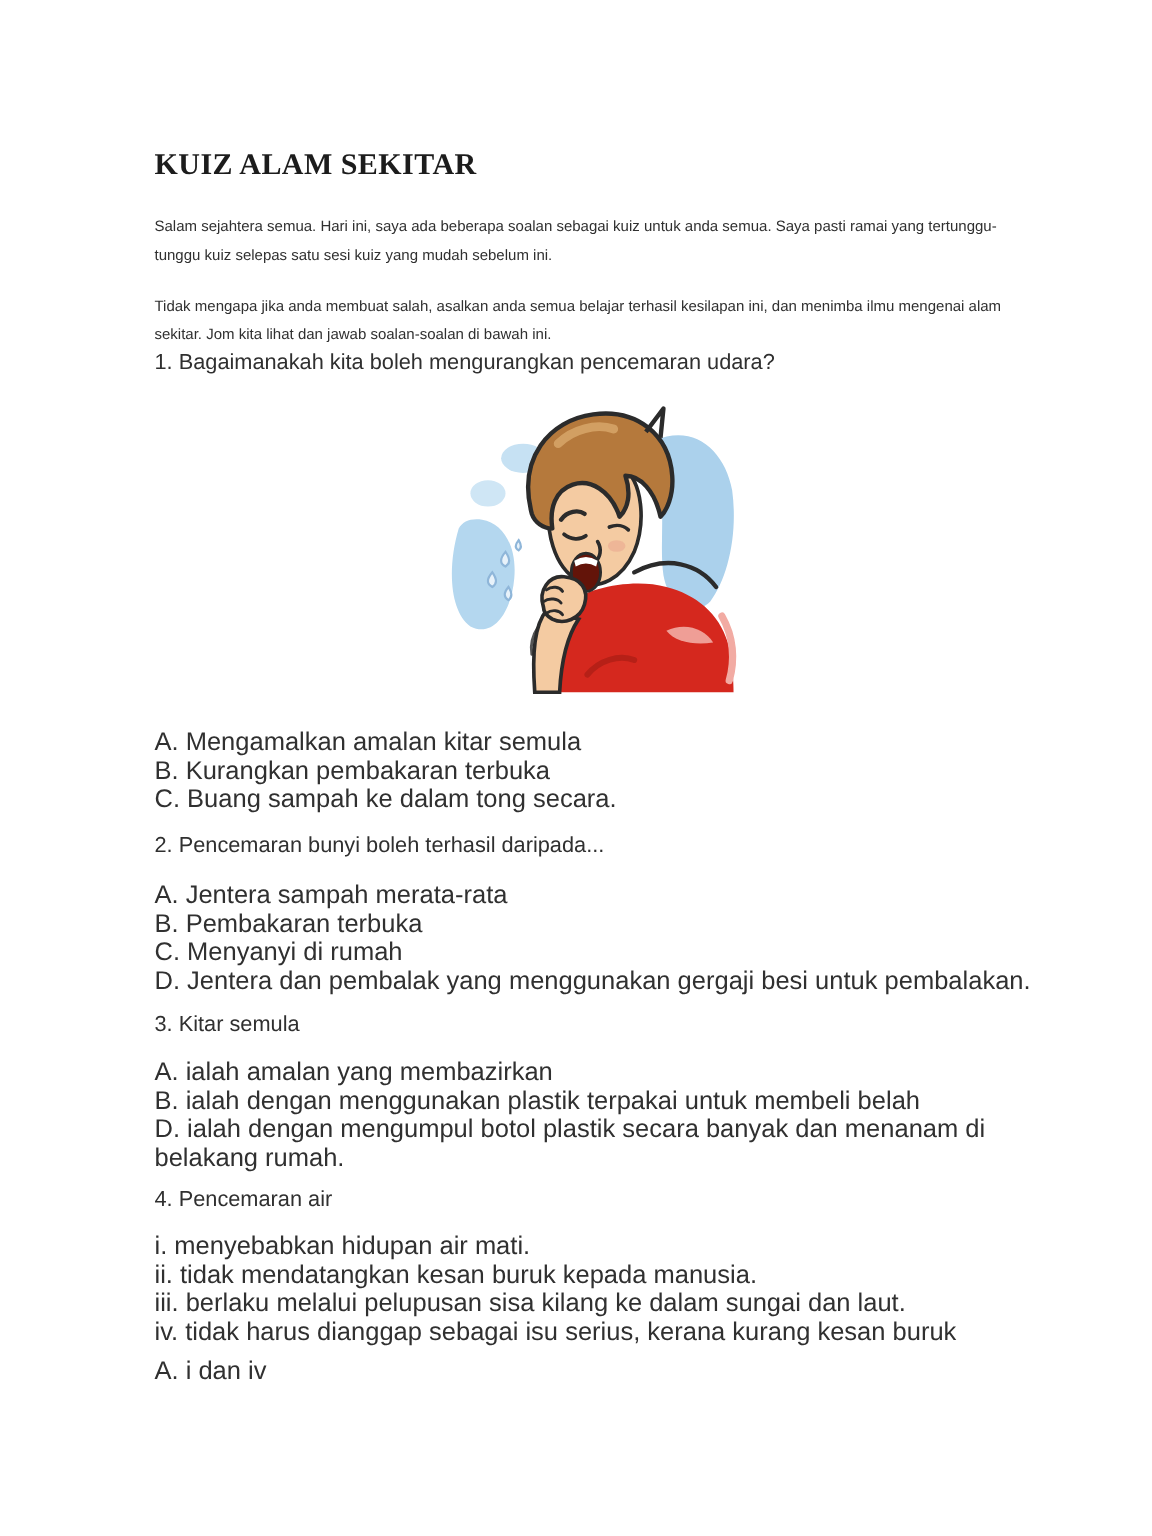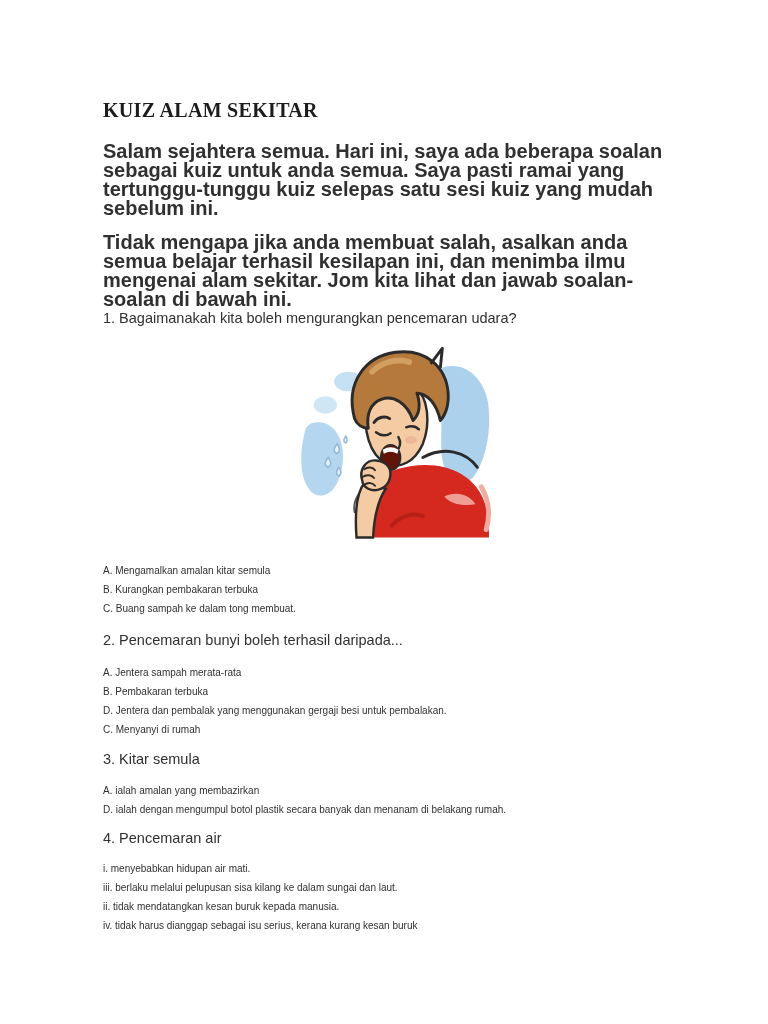--- a/index.html
+++ b/index.html
@@ -25,33 +25,32 @@
   .doc-title {
     font-family: "Liberation Serif", serif;
     font-weight: bold;
     font-size: 20px;
     line-height: 22px;
     letter-spacing: 0.3px;
     color: #1c1c1c;
     margin: 0 0 21px 0;
   }
   .para {
-    font-size: 20px;
+    font-size: 10px;
     line-height: 19px;
     margin: 0 0 15px 0;
-    font-weight: bold;
   }
   .para:last-of-type { margin-bottom: 0; }
   .q-text {
     font-size: 14.5px;
     line-height: 19px;
     margin: 0;
   }
   .line-block div {
-    font-size: 10px;
+    font-size: 17px;
     line-height: 19px;
   }
   
   .mt-q1    { }
   .illus-wrap {
     width: 195px;
     height: 198px;
     margin: 13px auto 22px auto;
   }
   .mb-13 { margin-bottom: 13px; }
@@ -115,43 +114,47 @@
           <path d="M42,128 q4,6 0,9 q-5,-3 0,-9 Z"></path>
           <path d="M49,96 q3,5 0,7 q-4,-2 0,-7 Z"></path>
         </g>
         <path d="M62,156 C58,162 57,168 58,174" fill="none" stroke="#2b2b2b" stroke-width="2" stroke-linecap="round" opacity="0.8"></path>
       </svg>
     </div>
 
     <div class="line-block mb-13">
       <div>A. Mengamalkan amalan kitar semula</div>
       <div>B. Kurangkan pembakaran terbuka</div>
-      <div>C. Buang sampah ke dalam tong membuat.</div>
+      <div>C. Buang sampah ke dalam tong secara.</div>
     </div>
 
     <div class="q-text mb-13">2. Pencemaran bunyi boleh terhasil daripada...</div>
 
     <div class="line-block mb-11">
       <div>A. Jentera sampah merata-rata</div>
       <div>B. Pembakaran terbuka</div>
+      <div>C. Menyanyi di rumah</div>
       <div>D. Jentera dan pembalak yang menggunakan gergaji besi untuk pembalakan.</div>
-      <div>C. Menyanyi di rumah</div>
     </div>
 
     <div class="q-text mb-12">3. Kitar semula</div>
 
     <div class="line-block mb-10">
       <div>A. ialah amalan yang membazirkan</div>
+      <div>B. ialah dengan menggunakan plastik terpakai untuk membeli belah</div>
       <div>D. ialah dengan mengumpul botol plastik secara banyak dan menanam di belakang rumah.</div>
     </div>
 
     <div class="q-text mb-11">4. Pencemaran air</div>
 
     <div class="line-block mb-7">
       <div>i. menyebabkan hidupan air mati.</div>
+      <div>ii. tidak mendatangkan kesan buruk kepada manusia.</div>
       <div>iii. berlaku melalui pelupusan sisa kilang ke dalam sungai dan laut.</div>
-      <div>ii. tidak mendatangkan kesan buruk kepada manusia.</div>
       <div>iv. tidak harus dianggap sebagai isu serius, kerana kurang kesan buruk</div>
     </div>
 
+    <div class="line-block">
+      <div>A. i dan iv</div>
+    </div>
 
   </div>
 </div>
 
 </body></html>

